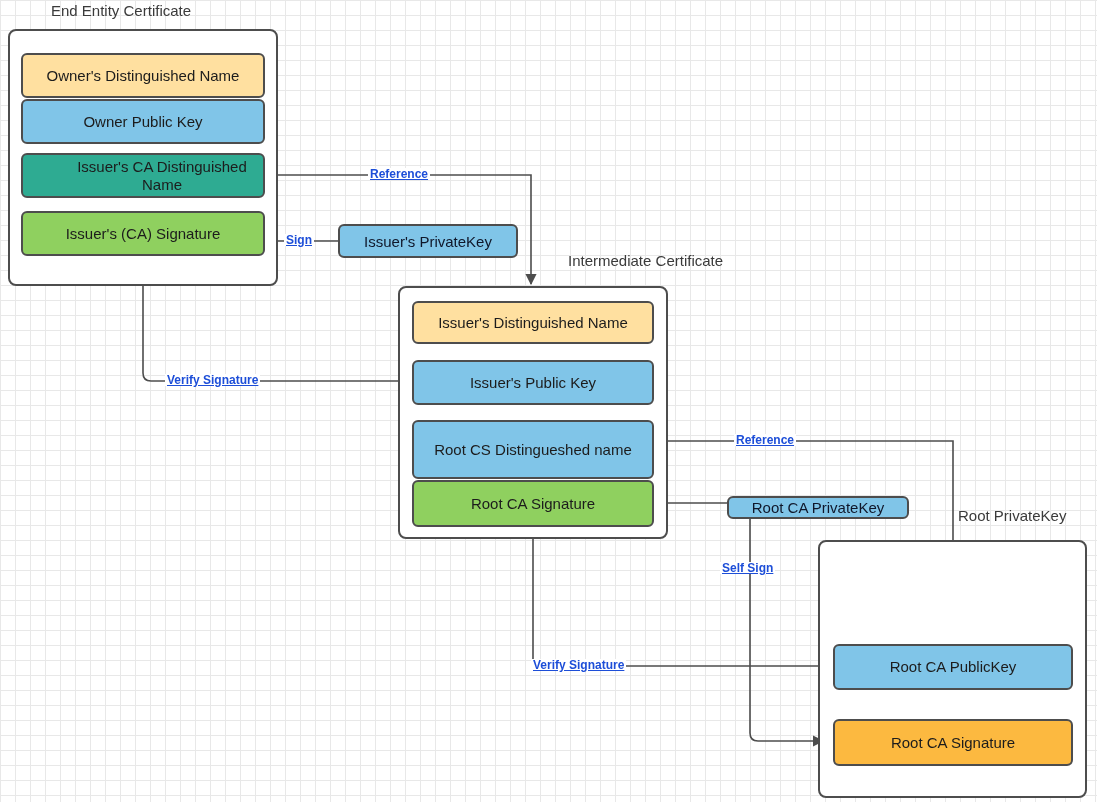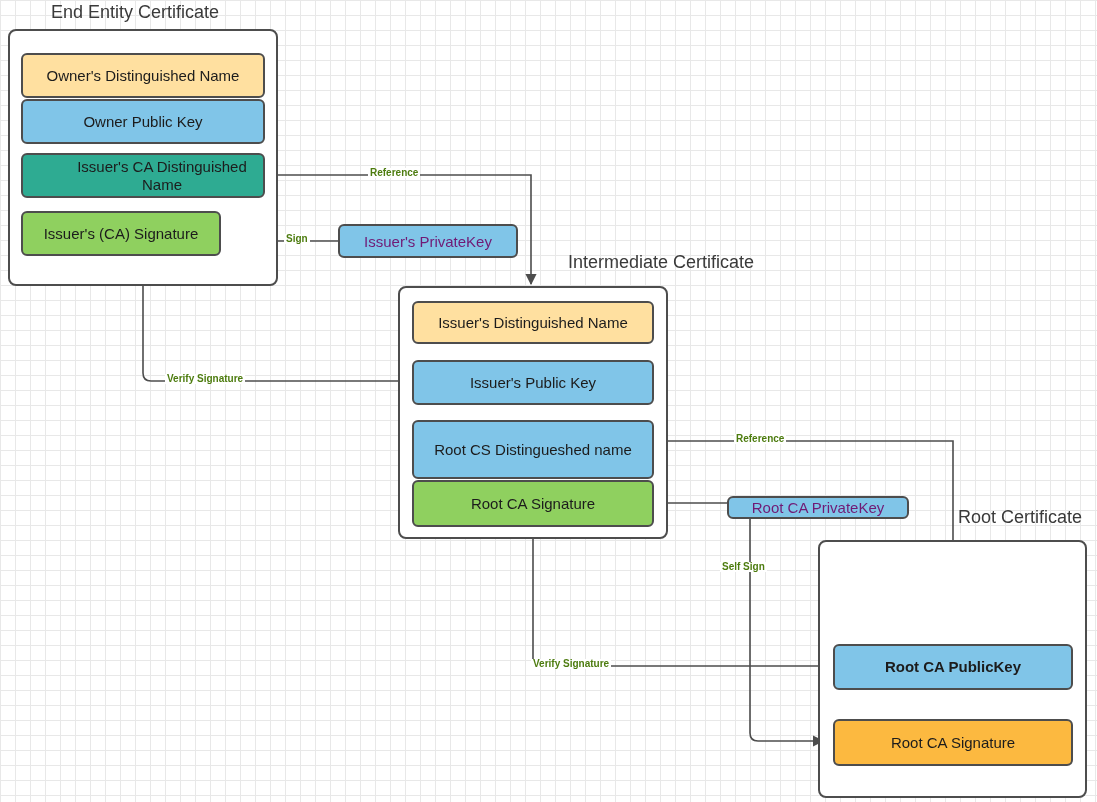--- a/index.html
+++ b/index.html
@@ -55,37 +55,38 @@
   .keybox {
     position: absolute;
     border: 2px solid #4d4d4d;
     border-radius: 6px;
     box-sizing: border-box;
     display: flex;
     align-items: center;
     justify-content: center;
     text-align: center;
     font-size: 15px;
-    color: #701a75;
+    color: #0f172a;
   }
   .cardlabel {
     position: absolute;
-    font-size: 18px;
+    font-size: 15px;
     color: #3a3a3a;
     white-space: nowrap;
   }
   .edgelabel {
     position: absolute;
-    font-size: 10px;
+    font-size: 12px;
     font-weight: bold;
-    color: #4d7c0f;
+    color: #1d4ed8;
     background: #ffffff;
     padding: 0 2px;
     white-space: nowrap;
     line-height: 1;
+    text-decoration: underline;
   }
 </style>
 </head>
 <body>
 
 <div id="canvas">
 
   <svg id="wires" viewBox="0 0 1097 802" width="1097" height="802">
     <defs>
       <marker id="arrow" viewBox="0 0 10 10" refX="9" refY="5" markerWidth="7" markerHeight="7" orient="auto-start-reverse">
@@ -113,40 +114,40 @@
   <div class="cardlabel" style="left:51px; top:2px;">End Entity Certificate</div>
 
   <div class="card" style="left:8px; top:29px; width:270px; height:257px;"></div>
 
   <div class="field" style="left:21px; top:45px; width:244px; height:45px; background:#ffe0a0;margin-top:8px;">Owner's Distinguished Name</div>
 
   <div class="field" style="left:21px; top:99px; width:244px; height:45px; background:#80c5e8;">Owner Public  Key</div>
 
   <div class="field" style="left:21px; top:153px; width:244px; height:45px; background:#2eab92;padding-left:44px;">Issuer's CA Distinguished Name</div>
 
-  <div class="field" style="left:21px; top:211px; width:200px; height:45px; background:#8fd05f;">Issuer's (CA) Signature</div>
+  <div class="field" style="left:21px; top:211px; width:244px; height:45px; background:#8fd05f;">Issuer's (CA) Signature</div>
 
   <div class="cardlabel" style="left:568px; top:252px;">Intermediate Certificate</div>
 
   <div class="card" style="left:398px; top:286px; width:270px; height:253px;"></div>
 
   <div class="field" style="left:412px; top:360px; width:242px; height:45px; background:#80c5e8;">Issuer's Public  Key</div>
 
   <div class="field" style="left:412px; top:301px; width:242px; height:43px; background:#ffe0a0;">Issuer's Distinguished Name</div>
 
   <div class="field" style="left:412px; top:420px; width:242px; height:59px; background:#80c5e8;">Root CS Distingueshed name</div>
 
   <div class="field" style="left:412px; top:480px; width:242px; height:47px; background:#8fd05f;">Root CA Signature</div>
 
-  <div class="cardlabel" style="left:958px; top:507px;">Root Certificate</div>
+  <div class="cardlabel" style="left:958px; top:507px;">Root PrivateKey</div>
 
   <div class="card" style="left:818px; top:540px; width:269px; height:258px;"></div>
 
 
-  <div class="field" style="left:833px; top:644px; width:240px; height:46px; background:#80c5e8;font-weight:bold;">Root CA PublicKey</div>
+  <div class="field" style="left:833px; top:644px; width:240px; height:46px; background:#80c5e8;">Root CA PublicKey</div>
 
   <div class="field" style="left:833px; top:719px; width:240px; height:47px; background:#fcb940;">Root CA Signature</div>
 
   <div class="keybox" style="left:338px; top:224px; width:180px; height:34px; background:#80c5e8;">Issuer's PrivateKey</div>
 
   <div class="keybox" style="left:727px; top:496px; width:182px; height:23px; background:#80c5e8;">Root CA PrivateKey</div>
 
   <div class="edgelabel" style="left:368px; top:168px;">Reference</div>
 
   <div class="edgelabel" style="left:284px; top:234px;">Sign</div>

